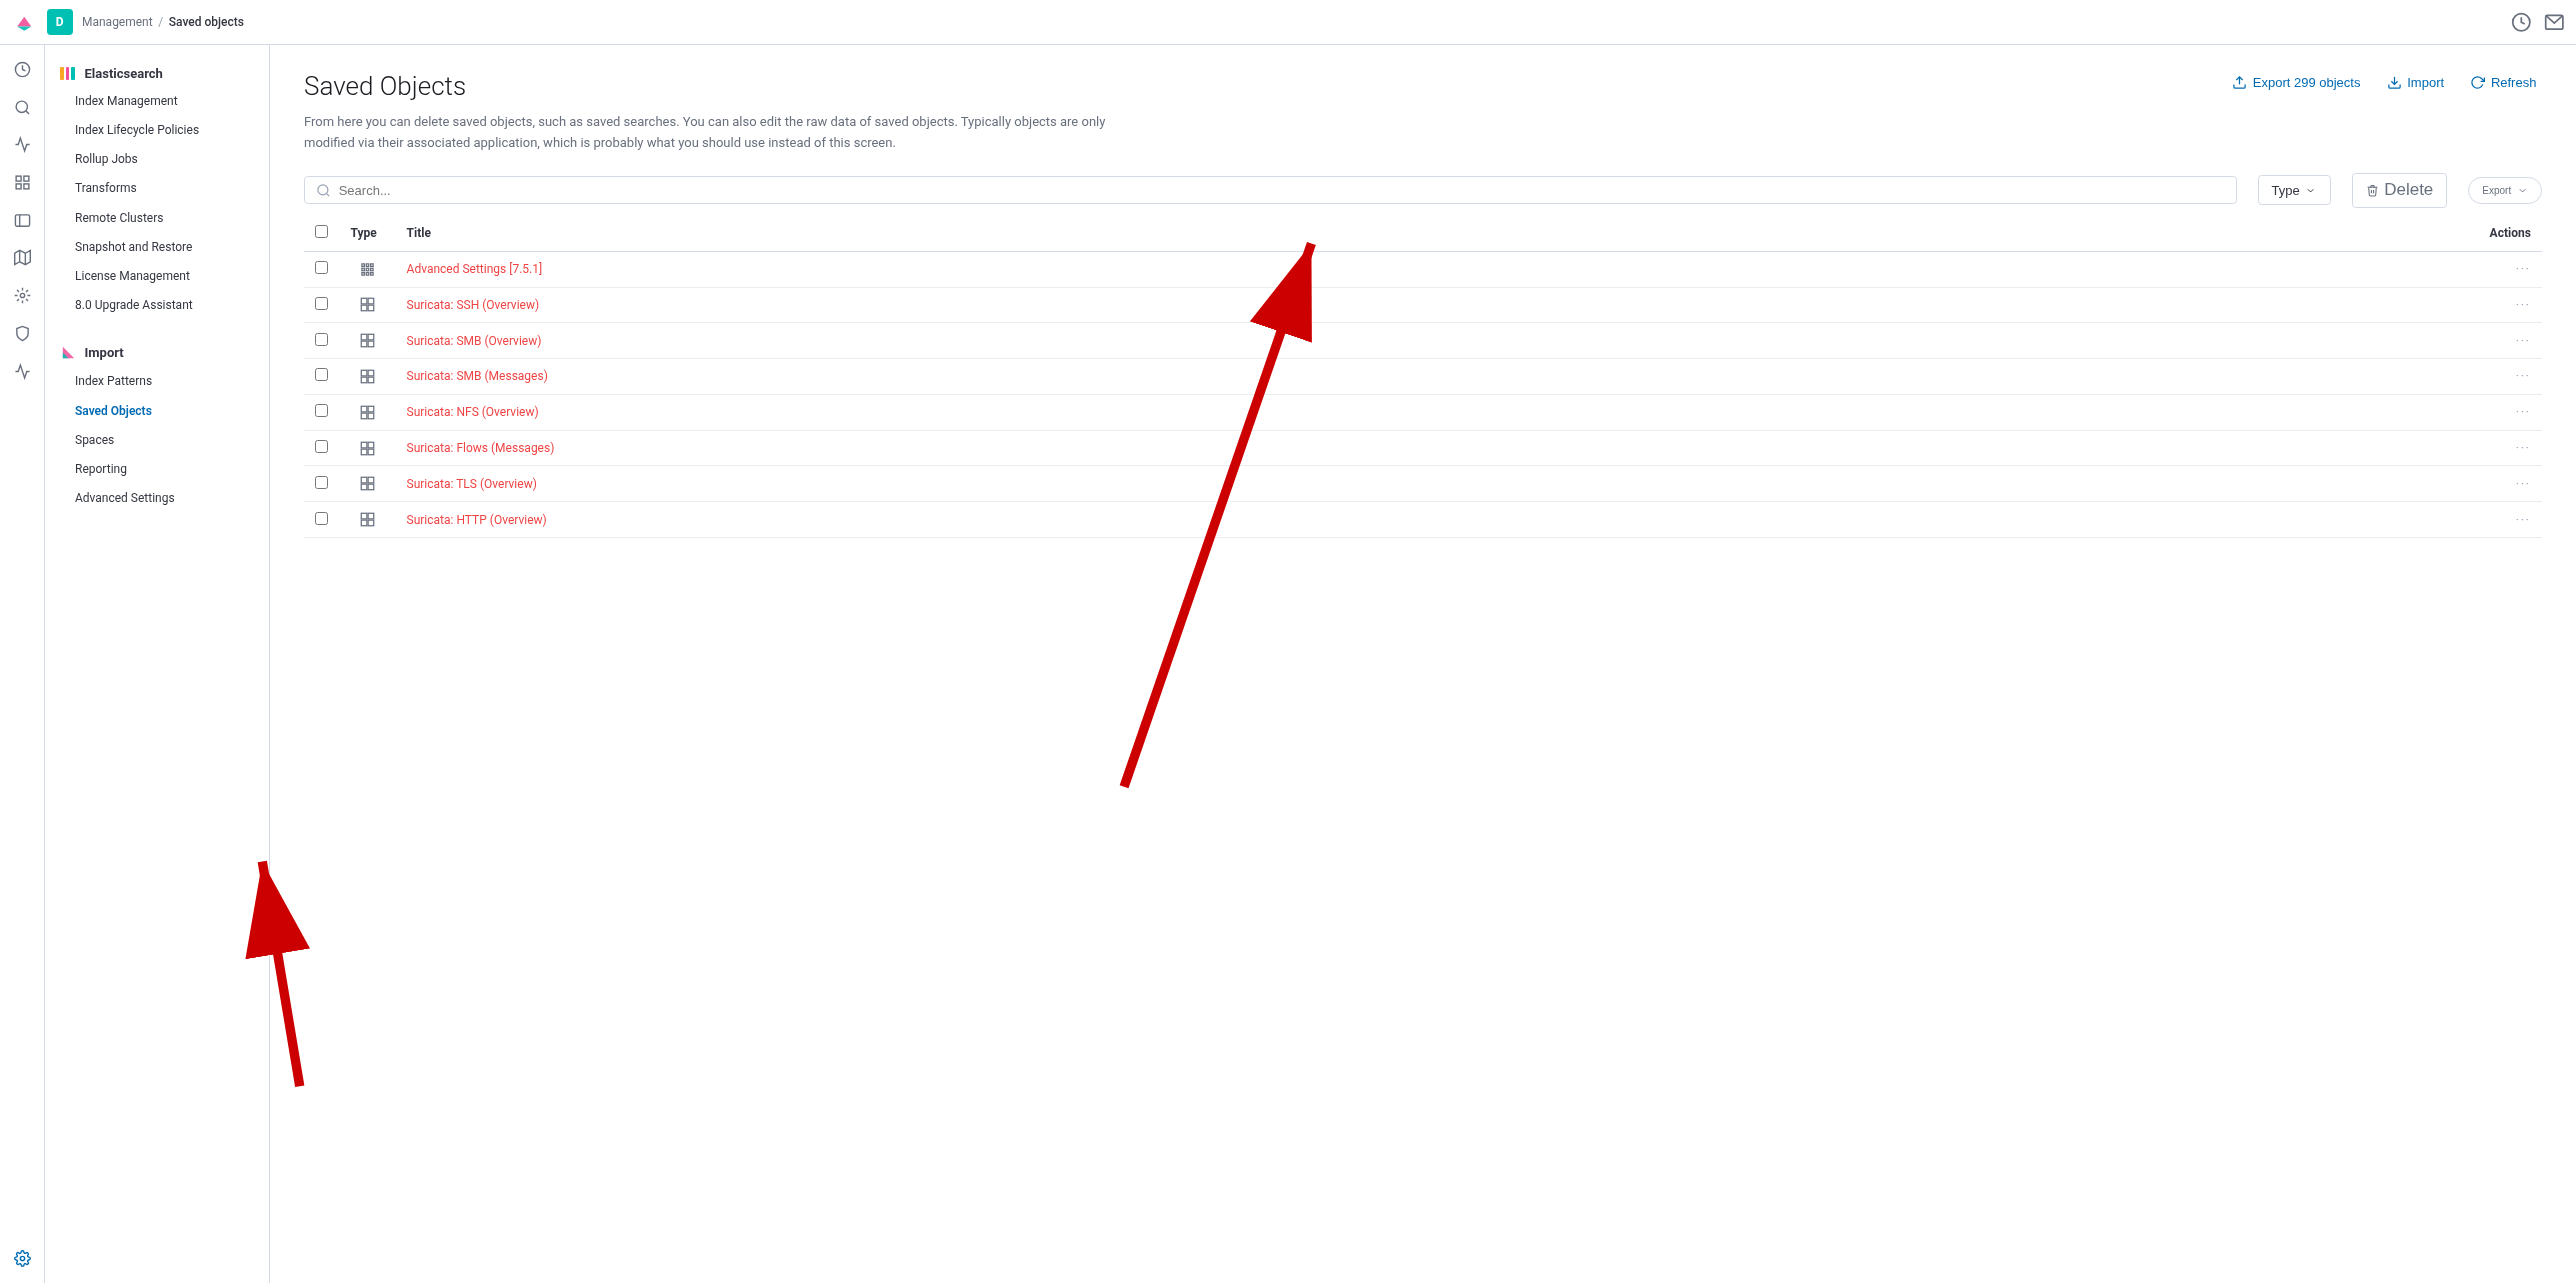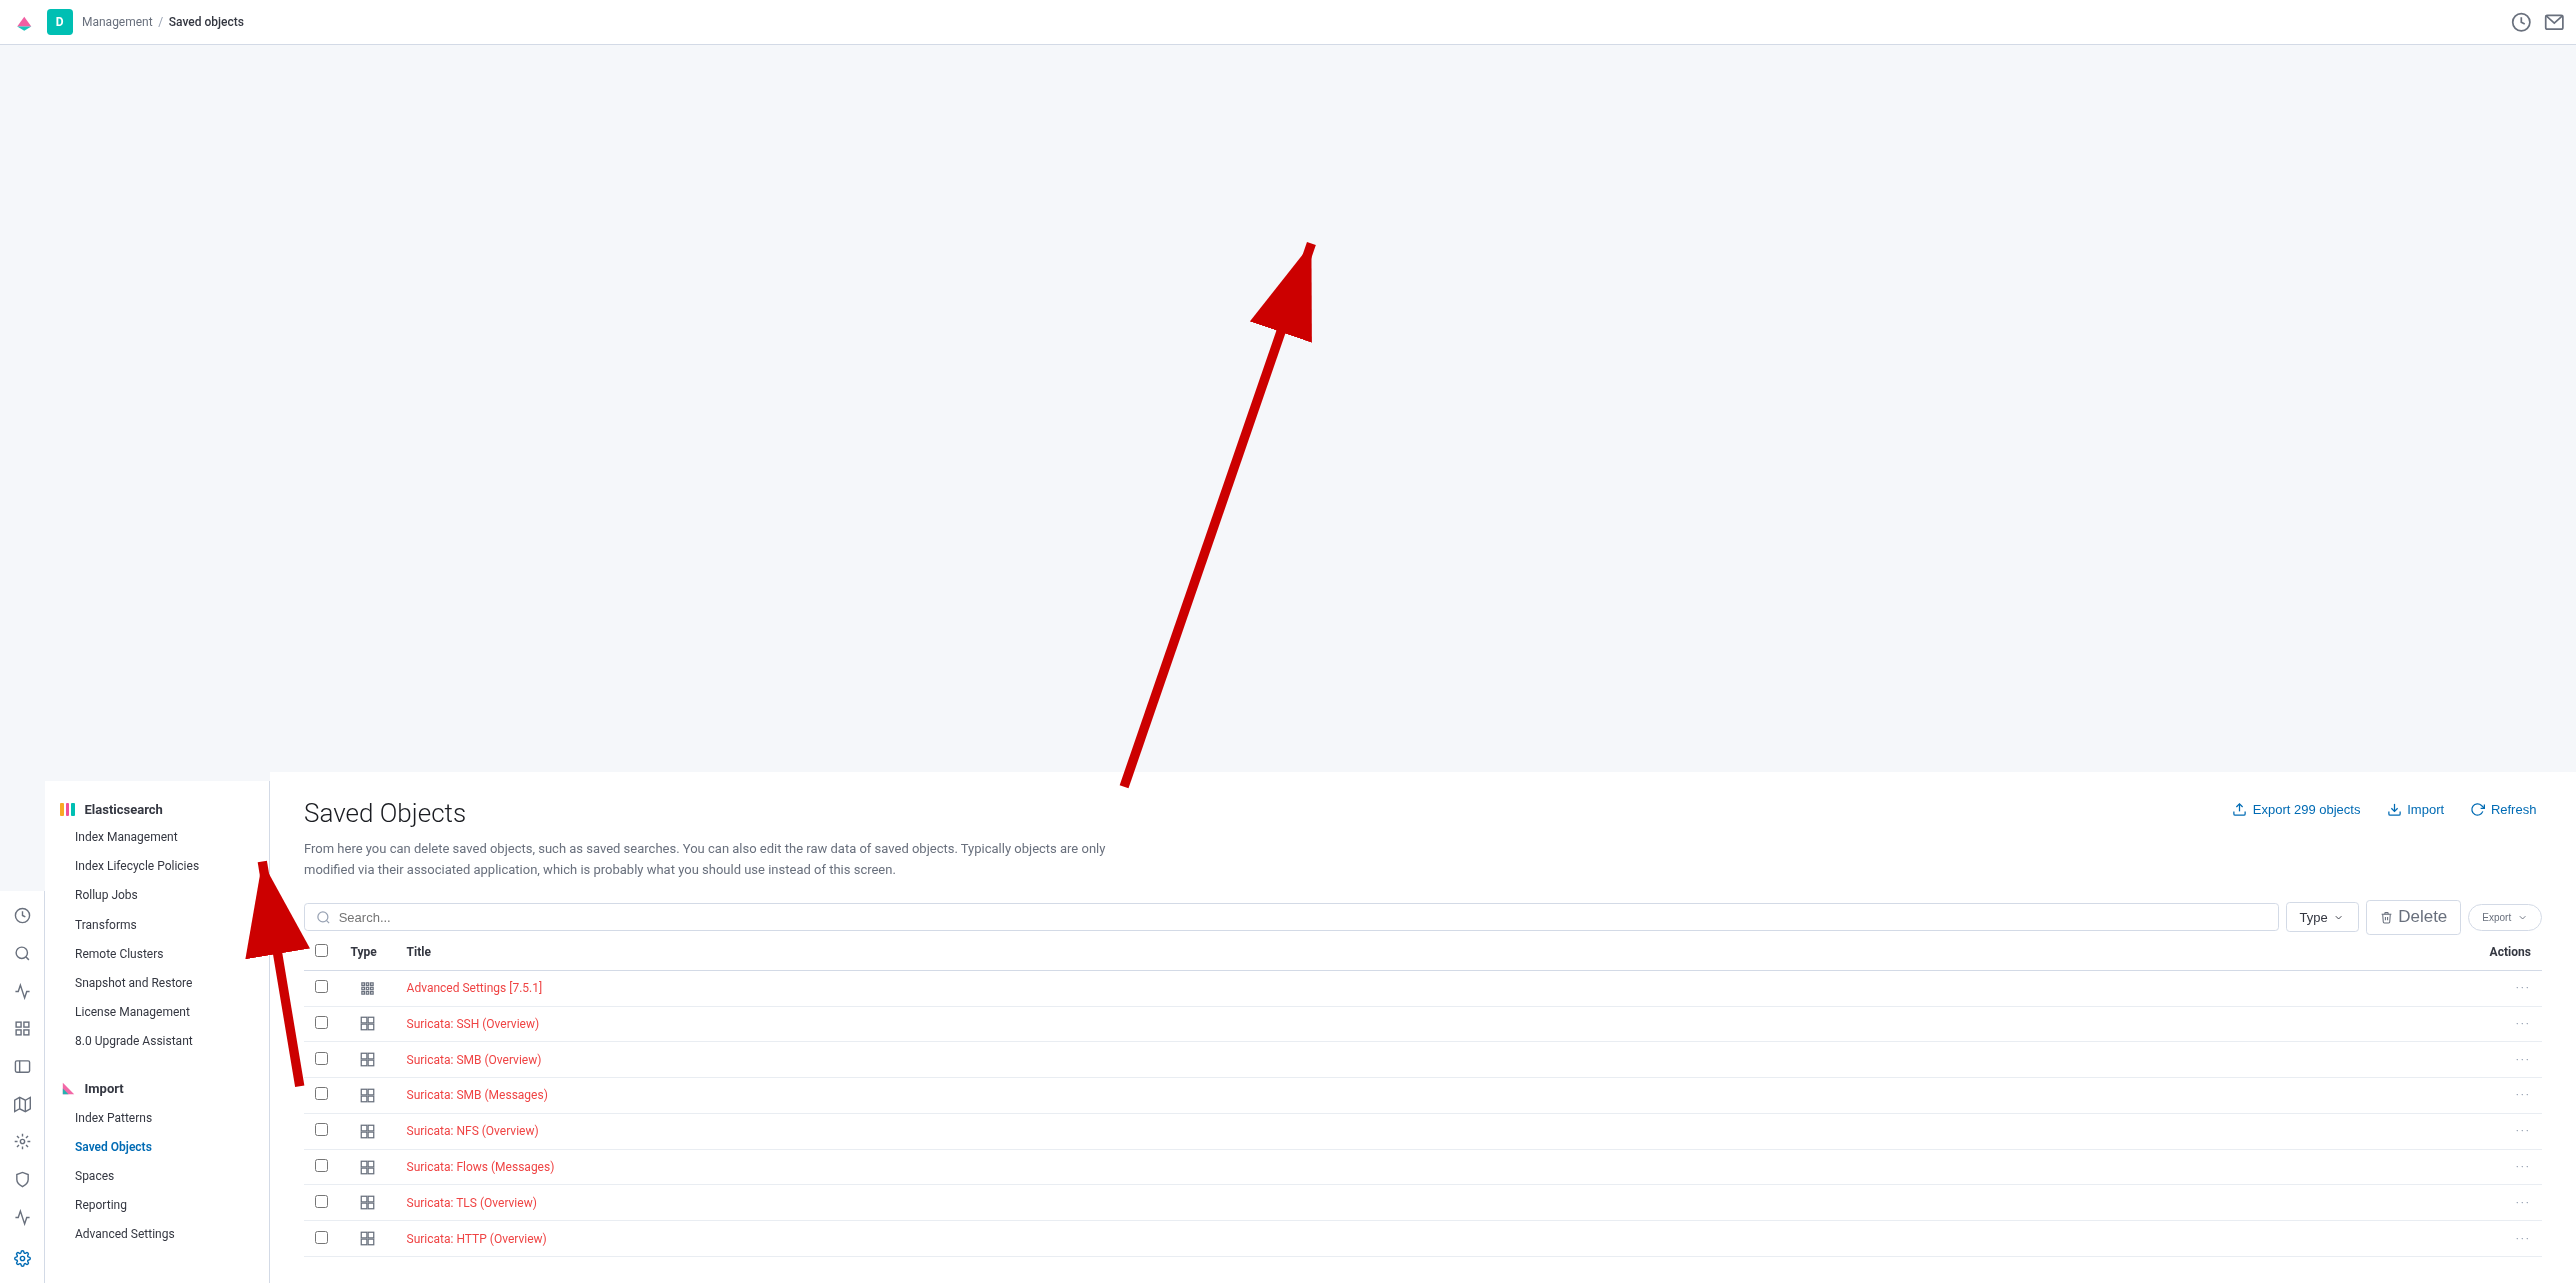--- a/index.html
+++ b/index.html
@@ -16,21 +16,21 @@
       width: 26px; height: 26px; border-radius: 3.7px; background: #00bfb3;
       color: #fff; font-weight: 700; font-size: 12px; display: flex; align-items: center; justify-content: center;
     }
     .breadcrumb { display: flex; align-items: center; gap: 5.6px; color: #69707d; font-size: 12px; flex: 1; }
     .breadcrumb .sep { color: #98a2b3; }
     .breadcrumb .current { color: #343741; font-weight: 500; }
     .top-bar-icons { display: flex; align-items: center; gap: 13px; margin-left: auto; }
     .top-bar-icon { width: 20.6px; height: 20.6px; color: #69707d; cursor: pointer; display: flex; align-items: center; justify-content: center; }
 
     
-    .layout { display: flex; flex: 1; overflow: hidden; align-items: flex-end; }
+    .layout { display: flex; flex: 1; overflow: hidden; }
 
     
     .icon-rail {
       width: 45px; background: #fff; border-right: 0.9px solid #d3dae6;
       display: flex; flex-direction: column; align-items: center; padding: 7.5px 0; gap: 3.7px; flex-shrink: 0;
     }
     .rail-icon {
       width: 34px; height: 34px; border-radius: 5.6px; display: flex; align-items: center; justify-content: center;
       color: #69707d; cursor: pointer; font-size: 15px;
     }
@@ -62,21 +62,21 @@
     .page-actions { display: flex; align-items: center; gap: 15px; flex-shrink: 0; }
     .action-btn {
       display: flex; align-items: center; gap: 5.6px; color: #006bb4; cursor: pointer;
       font-size: 13px; background: none; border: none; padding: 3.7px 5.6px;
     }
     .action-btn svg { width: 15px; height: 15px; }
 
     .page-description { color: #69707d; font-size: 13px; line-height: 1.6; margin-bottom: 19px; max-width: 843px; }
 
     
-    .filter-bar { display: flex; align-items: center; gap: 7px; margin-bottom: 0; }
+    .filter-bar { display: flex; align-items: center; gap: 21px; margin-bottom: 8px; }
     .search-wrapper {
       flex: 1; display: flex; align-items: center; border: 0.9px solid #d3dae6;
       border-radius: 3.7px; padding: 5.6px 11.2px; background: #fff; gap: 7.5px;
     }
     .search-wrapper input { border: none; outline: none; flex: 1; font-size: 13px; color: #343741; }
     .search-wrapper svg { color: #98a2b3; width: 15px; height: 15px; flex-shrink: 0; }
     .type-btn {
       display: flex; align-items: center; gap: 5.6px; border: 0.9px solid #d3dae6;
       border-radius: 3.7px; padding: 6.6px 13px; background: #fff; cursor: pointer; font-size: 13px; color: #343741;
     }

